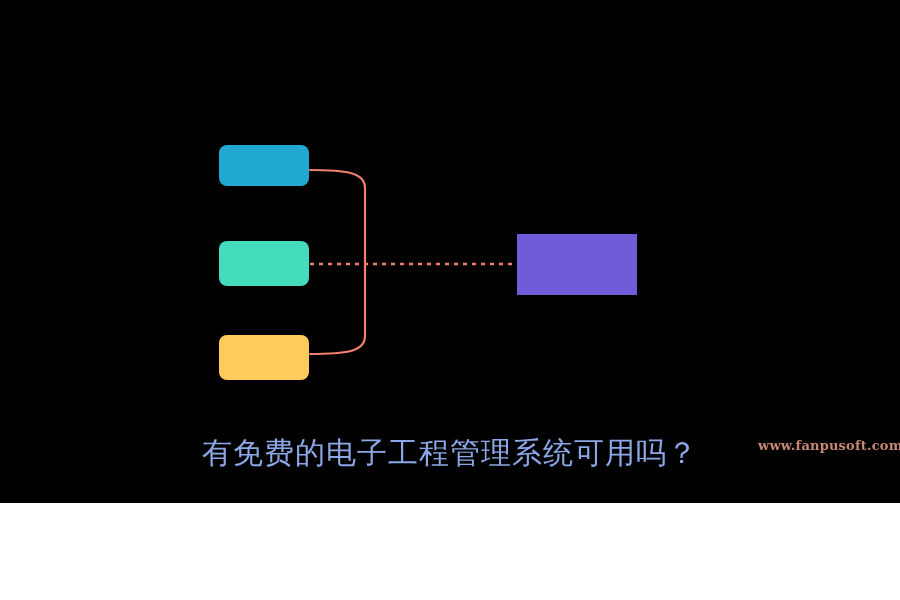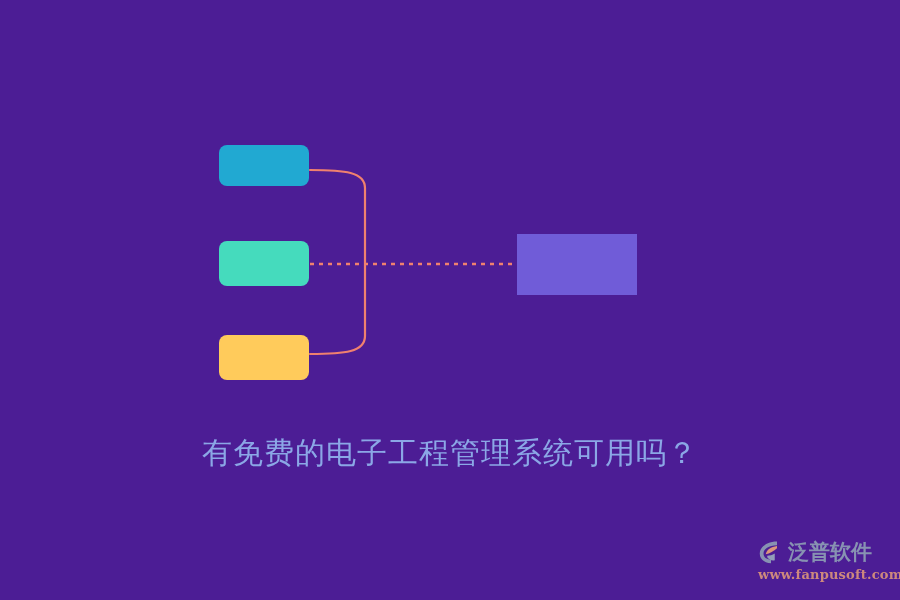--- a/index.html
+++ b/index.html
@@ -10,22 +10,22 @@
     width: 900px;
     height: 600px;
     background: #ffffff;
     font-family: "Liberation Sans", sans-serif;
     overflow: hidden;
   }
 
   #canvas {
     position: relative;
     width: 900px;
-    height: 600px;
-    background: #4c1d95;
+    height: 503px;
+    background: #000000;
   }
 
   
   .diagram {
     position: absolute;
     left: 0;
     top: 0;
     width: 900px;
     height: 420px;
   }
@@ -150,24 +150,16 @@
 
       <path d="M 310 170 C 345 170 365 172 365 188 L 365 336 C 365 352 345 354 310 354" fill="none" stroke="#f0816e" stroke-width="2.2" stroke-linecap="round"></path>
 
       <line x1="310" y1="264" x2="517" y2="264" stroke="#f0816e" stroke-width="2.6" stroke-dasharray="4 5" stroke-linecap="butt"></line>
     </svg>
   </div>
 
   <div class="caption">有免费的电子工程管理系统可用吗？</div>
 
   <div class="watermark">
-    <div class="wm-top">
-      <svg class="wm-mark" viewBox="0 0 40 40">
-        <path d="M28 6 C14 6 5 14 5 22 C5 30 12 35 20 35 L20 30 C14 30 10 27 10 22 C10 16 17 11 28 11 Z" fill="#8d9cb5"></path>
-        <path d="M28 12 C20 13 14 17 13 23 C18 22 24 19 28 15 Z" fill="#e8a07a"></path>
-        <path d="M15 25 C18 25 22 24 25 22 L25 31 C21 32 17 30 15 27 Z" fill="#9aa8bd"></path>
-      </svg>
-      <span class="wm-name">泛普软件</span>
-    </div>
     <div class="wm-url">www.fanpusoft.com</div>
   </div>
 
 </div>
 
 </body></html>

